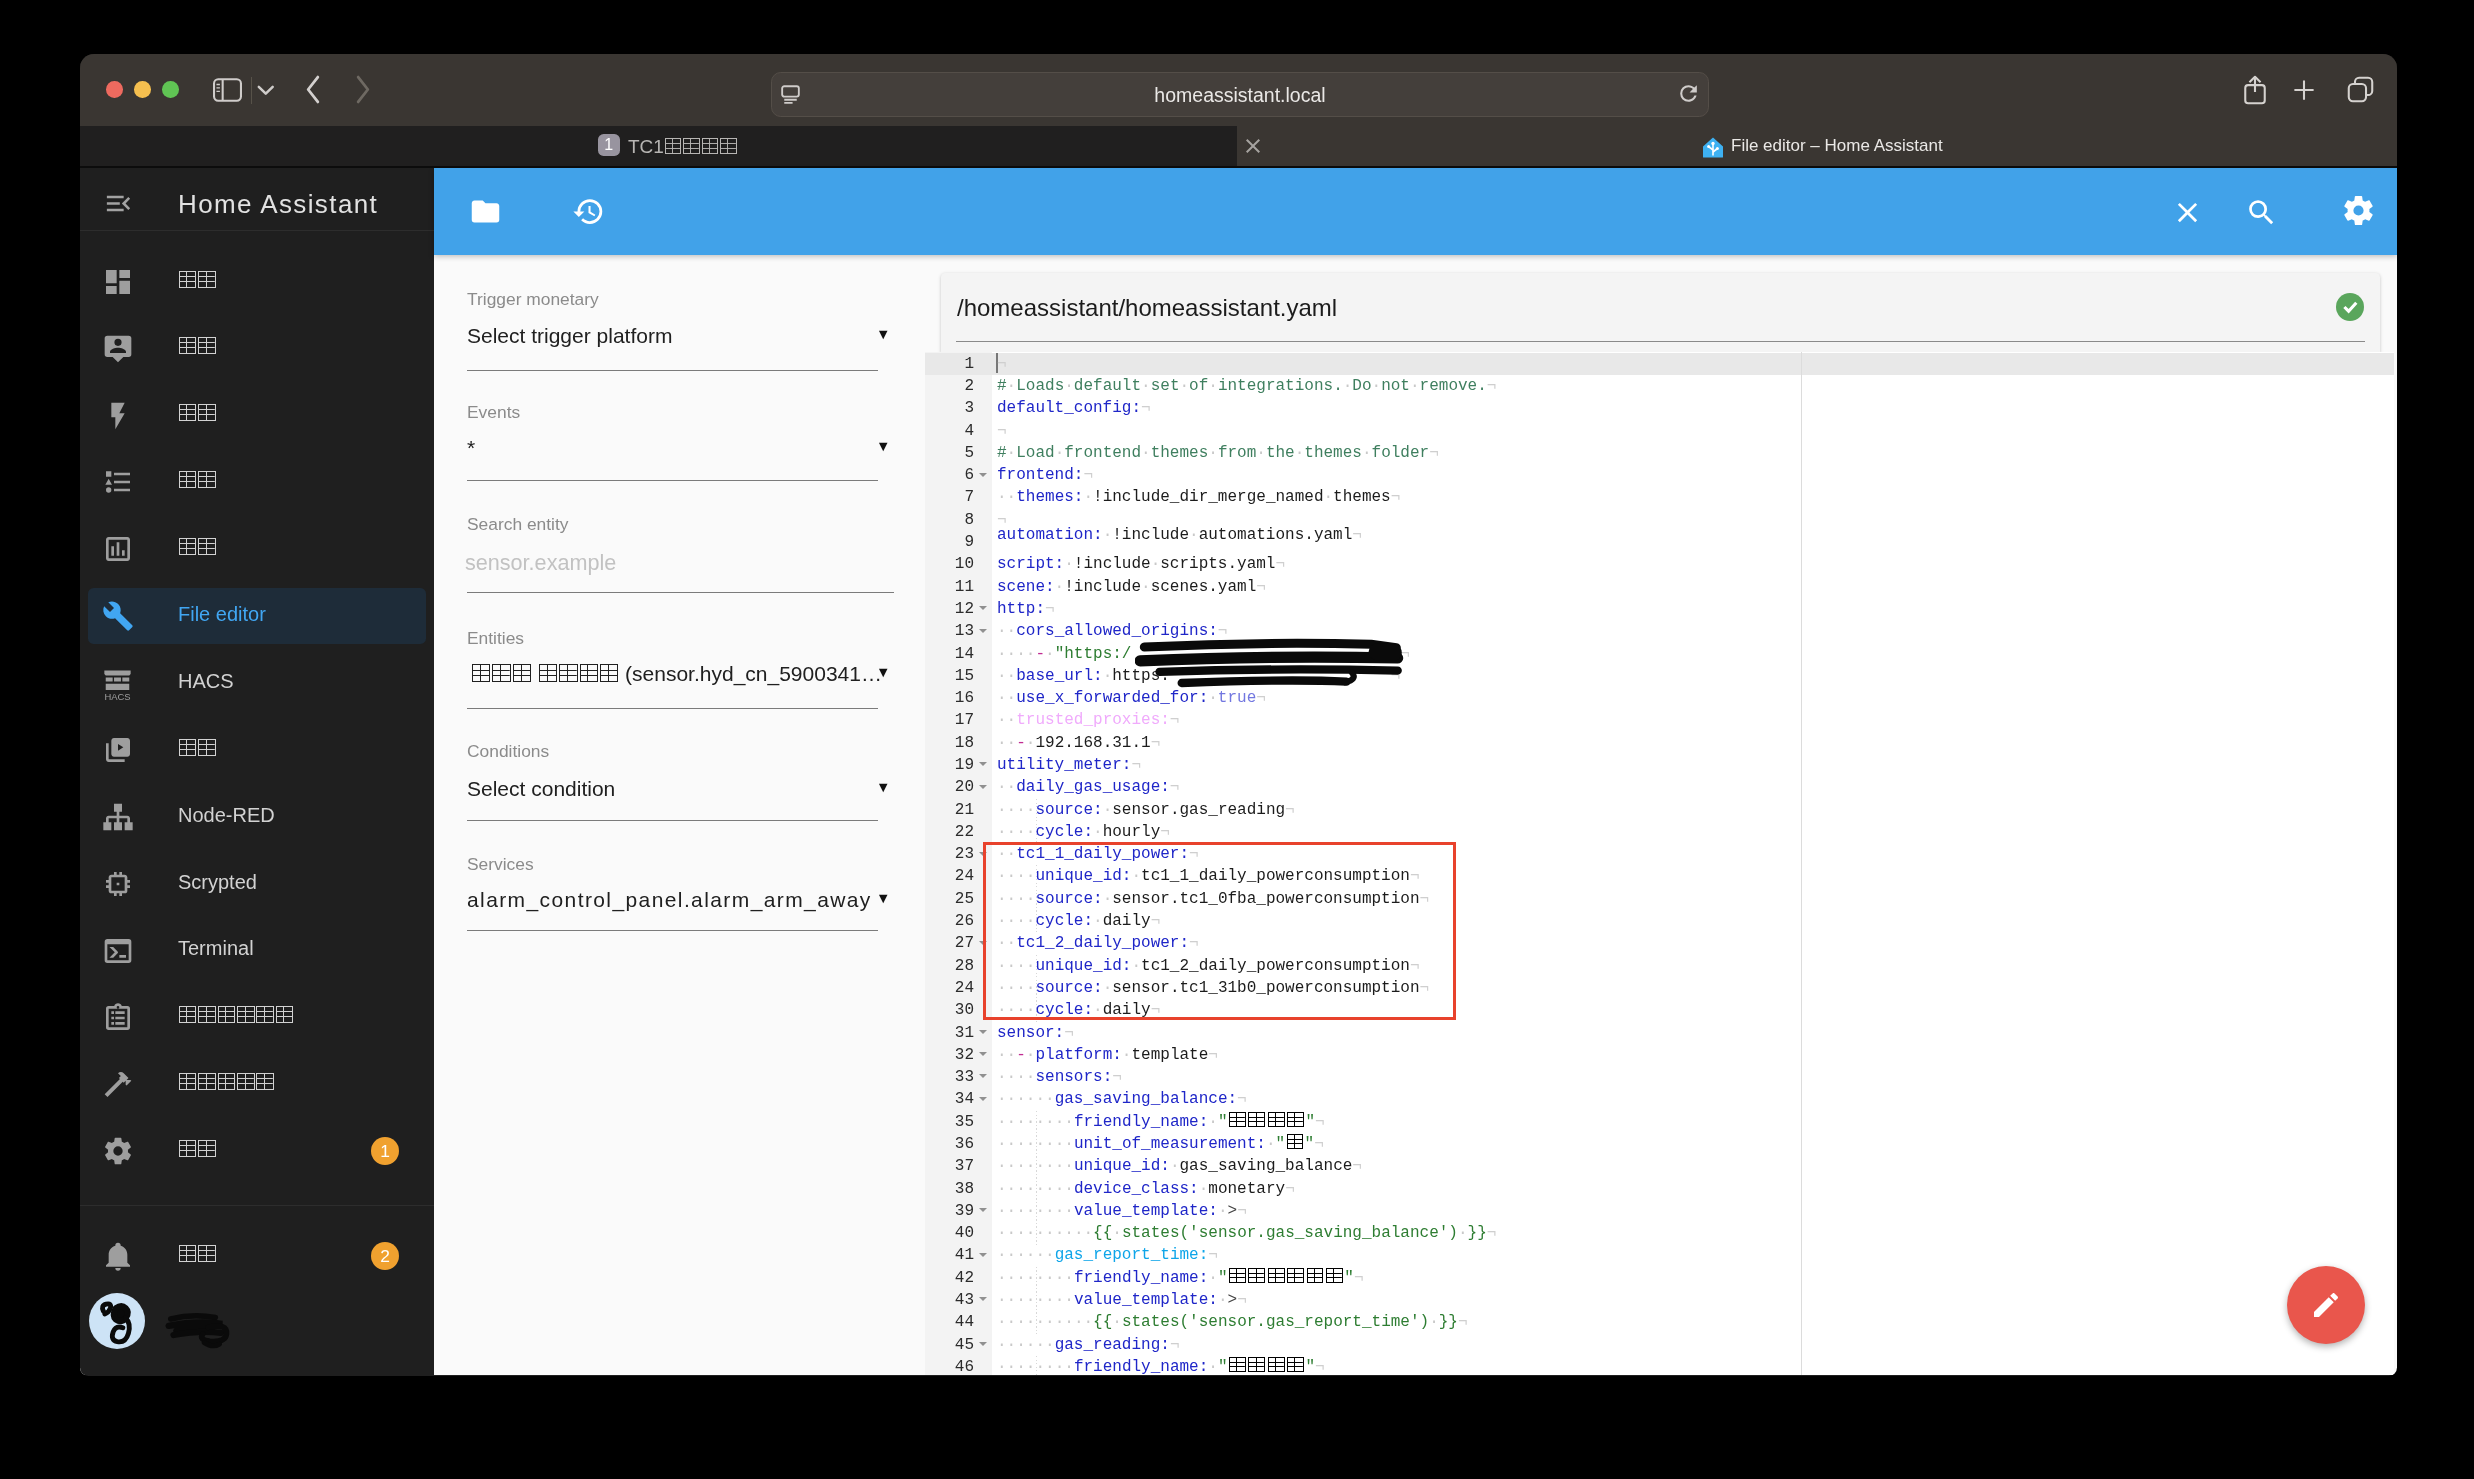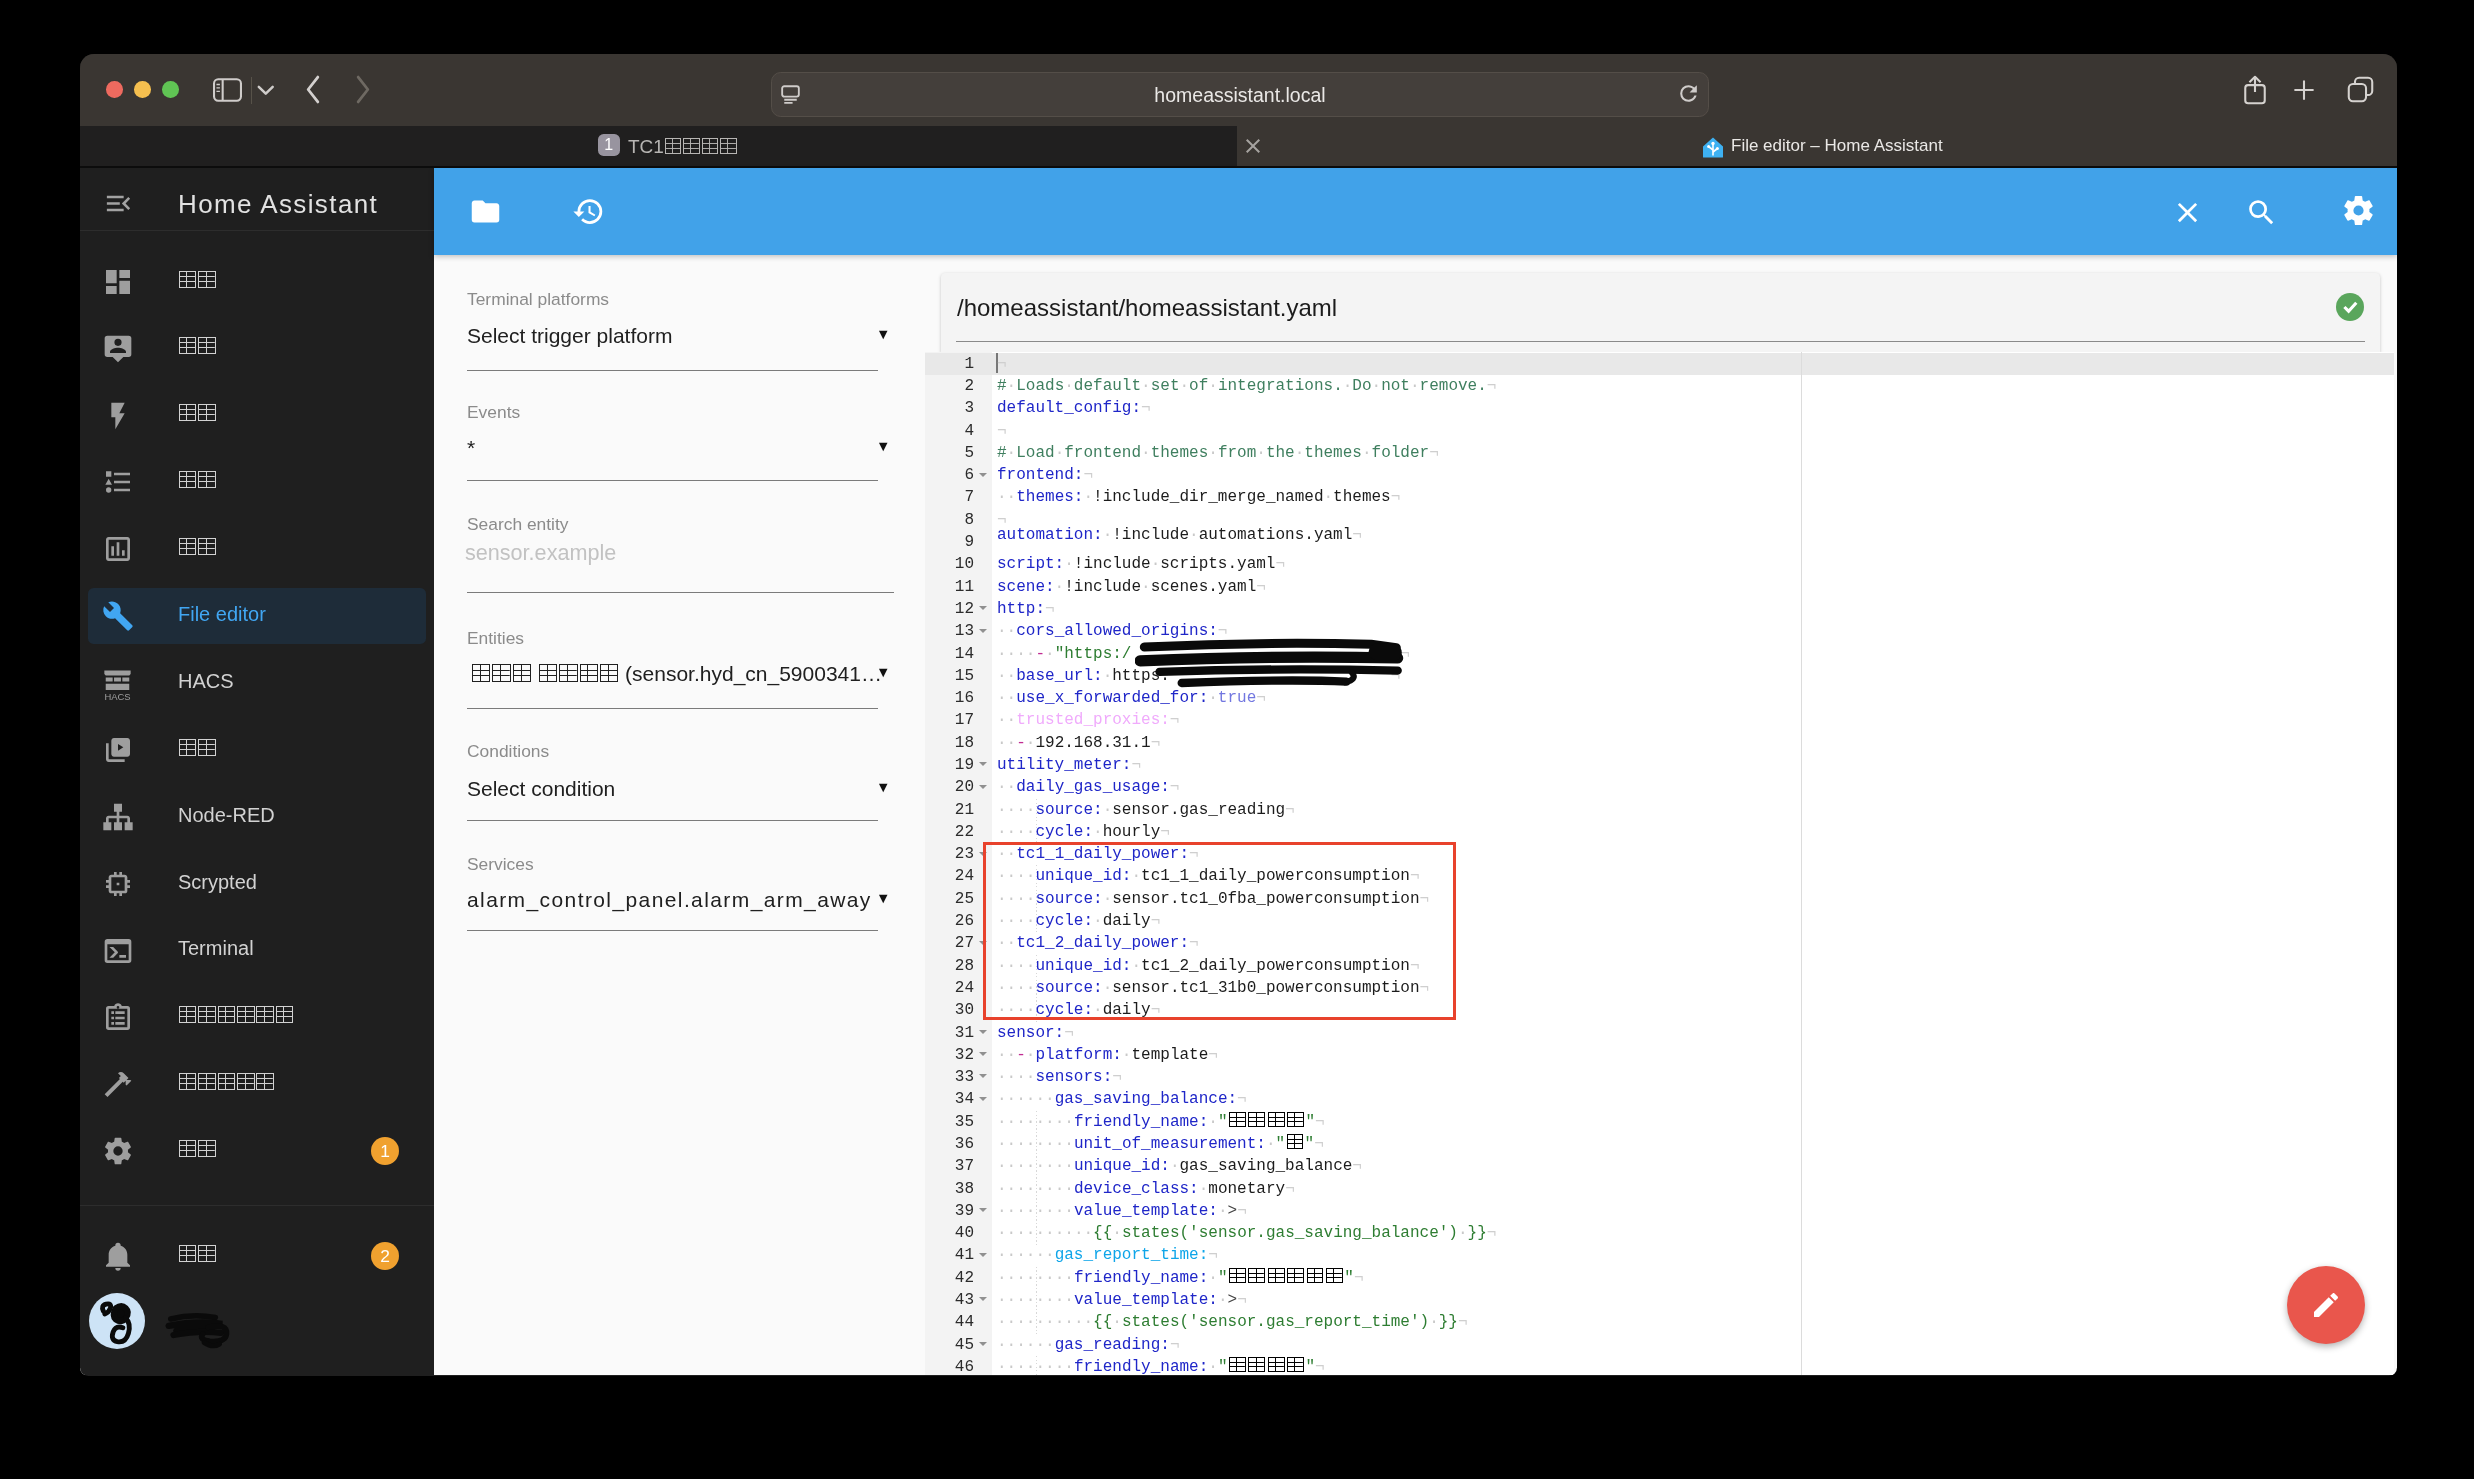--- a/index.html
+++ b/index.html
@@ -180,30 +180,30 @@
     </svg>
 <svg style="position:absolute;left:2091px;top:142px" width="33" height="33" viewBox="0 0 24 24">
       <path d="M19,6.41L17.59,5L12,10.59L6.41,5L5,6.41L10.59,12L5,17.59L6.41,19L12,13.41L17.59,19L19,17.59L13.41,12L19,6.41Z" fill="#fff"></path>
     </svg>
 <svg style="position:absolute;left:2165px;top:142px" width="33" height="33" viewBox="0 0 24 24">
       <path d="M9.5,3A6.5,6.5 0 0,1 16,9.5C16,11.11 15.41,12.59 14.44,13.73L14.71,14H15.5L20.5,19L19,20.5L14,15.5V14.71L13.73,14.44C12.59,15.41 11.11,16 9.5,16A6.5,6.5 0 0,1 3,9.5A6.5,6.5 0 0,1 9.5,3M9.5,5C7,5 5,7 5,9.5C5,12 7,14 9.5,14C12,14 14,12 14,9.5C14,7 12,5 9.5,5Z" fill="#fff"></path>
     </svg>
 <svg style="position:absolute;left:2261px;top:139px" width="35" height="35" viewBox="0 0 24 24">
       <path d="M12,15.5A3.5,3.5 0 0,1 8.5,12A3.5,3.5 0 0,1 12,8.5A3.5,3.5 0 0,1 15.5,12A3.5,3.5 0 0,1 12,15.5M19.43,12.97C19.47,12.65 19.5,12.33 19.5,12C19.5,11.67 19.47,11.34 19.43,11L21.54,9.37C21.73,9.22 21.78,8.95 21.66,8.73L19.66,5.27C19.54,5.05 19.27,4.96 19.05,5.05L16.56,6.05C16.04,5.66 15.5,5.32 14.87,5.07L14.5,2.42C14.46,2.18 14.25,2 14,2H10C9.75,2 9.54,2.18 9.5,2.42L9.13,5.07C8.5,5.32 7.96,5.66 7.44,6.05L4.95,5.05C4.73,4.96 4.46,5.05 4.34,5.27L2.34,8.73C2.21,8.95 2.27,9.22 2.46,9.37L4.57,11C4.53,11.34 4.5,11.67 4.5,12C4.5,12.33 4.53,12.65 4.57,12.97L2.46,14.63C2.27,14.78 2.21,15.05 2.34,15.27L4.34,18.73C4.46,18.95 4.73,19.03 4.95,18.95L7.44,17.94C7.96,18.34 8.5,18.68 9.13,18.93L9.5,21.58C9.54,21.82 9.75,22 10,22H14C14.25,22 14.46,21.82 14.5,21.58L14.87,18.93C15.5,18.67 16.04,18.34 16.56,17.94L19.05,18.95C19.27,19.03 19.54,18.95 19.66,18.73L21.66,15.27C21.78,15.05 21.73,14.78 21.54,14.63L19.43,12.97Z" fill="#fff"></path>
     </svg>
-<div class="lbl" style="left:387px;top:235px">Terminal platforms</div>
+<div class="lbl" style="left:387px;top:235px">Trigger monetary</div>
 <div class="val" style="left:387px;top:270px">Select trigger platform</div>
 <div class="ul" style="left:387px;top:316px;width:411px"></div>
 <div class="arr" style="left:796px;top:272px">▼</div>
 <div class="lbl" style="left:387px;top:348px">Events</div>
 <div class="val" style="left:387px;top:382px">*</div>
 <div class="ul" style="left:387px;top:426px;width:411px"></div>
 <div class="arr" style="left:796px;top:384px">▼</div>
 <div class="lbl" style="left:387px;top:460px">Search entity</div>
-<div class="ab" style="left:385px;top:486px;font-size:21.6px;color:#c2c2c2">sensor.example</div>
+<div class="ab" style="left:385px;top:496px;font-size:21.6px;color:#c2c2c2">sensor.example</div>
 <div class="ul" style="left:387px;top:538px;width:427px"></div>
 <div class="lbl" style="left:387px;top:574px">Entities</div>
 <div class="val" style="left:391px;top:608px"><i class="hs"></i><i class="hs"></i><i class="hs"></i> <i class="hs"></i><i class="hs"></i><i class="hs"></i><i class="hs"></i> (sensor.hyd_cn_5900341…</div>
 <div class="ul" style="left:387px;top:654px;width:411px"></div>
 <div class="arr" style="left:796px;top:610px">▼</div>
 <div class="lbl" style="left:387px;top:687px">Conditions</div>
 <div class="val" style="left:387px;top:723px">Select condition</div>
 <div class="ul" style="left:387px;top:766px;width:411px"></div>
 <div class="arr" style="left:796px;top:725px">▼</div>
 <div class="lbl" style="left:387px;top:800px">Services</div>

